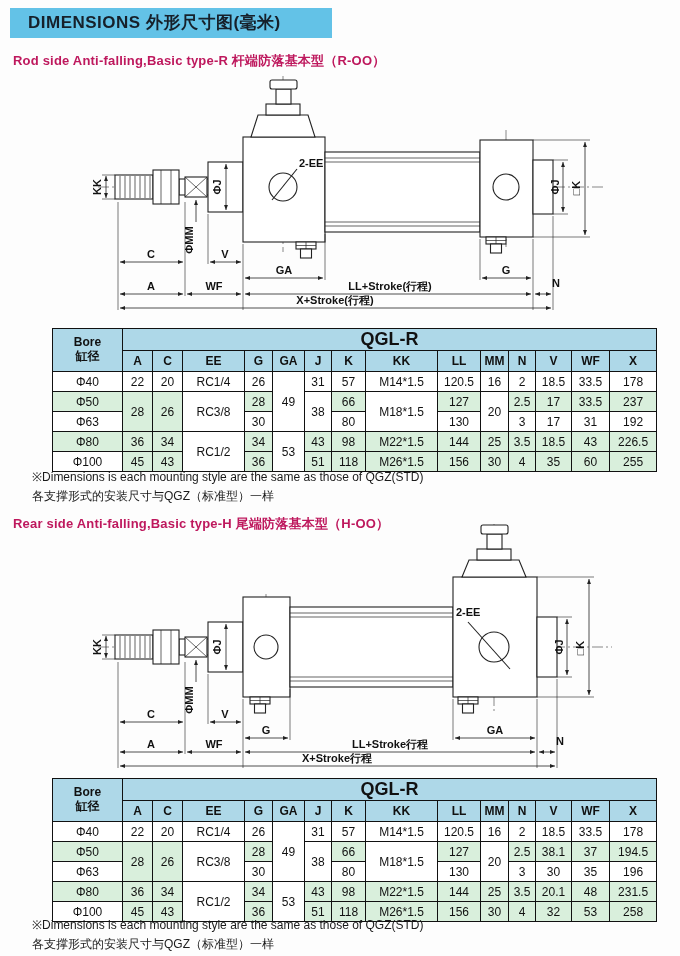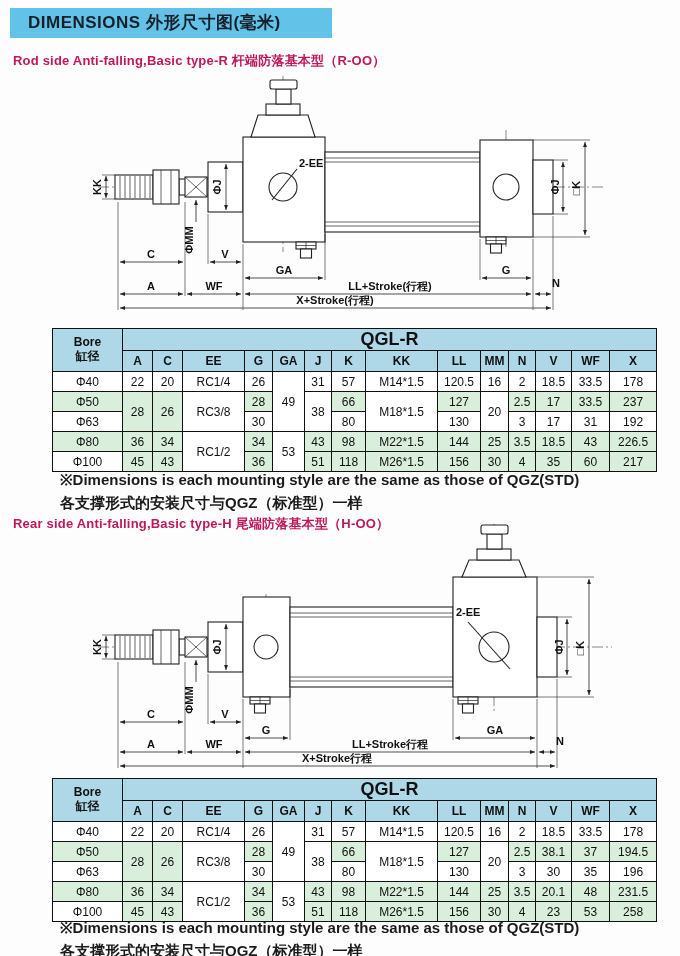--- a/index.html
+++ b/index.html
@@ -2,21 +2,21 @@
 <html><head>
 <meta charset="utf-8">
 <style>
   html,body{margin:0;padding:0}
   body{width:680px;height:956px;position:relative;background:#fdfdfd;font-family:"Liberation Sans",sans-serif;color:#111;overflow:hidden}
   .titlebar{position:absolute;left:10px;top:8px;width:322px;height:30px;background:#63c2e7;
     font-size:17px;font-weight:bold;color:#16202a;line-height:30px;padding-left:18px;letter-spacing:.5px;box-sizing:border-box}
   .subtitle{position:absolute;left:13px;font-size:13px;font-weight:bold;color:#be185d;letter-spacing:.2px}
   .sub1{top:52px}.sub2{top:515px}
   .draw{position:absolute;left:0}
-  .note{position:absolute;left:60px;font-size:15px;font-weight:700;color:#1b1b1b;line-height:1.55}
+  .note{position:absolute;left:32px;font-size:12px;font-weight:400;color:#1b1b1b;line-height:1.55}
   .note1{top:468px}.note2{top:916px}
   .tbl{position:absolute;left:52px}
   .tbl1{top:328px}.tbl2{top:778px}
   table{border-collapse:collapse;table-layout:fixed;width:604px;background:#fff}
   th,td{border:1px solid #111;text-align:center;vertical-align:middle;padding:0;overflow:hidden}
   thead th{background:#aed8e8;font-size:12px;font-weight:bold;height:20px}
   thead th.group{font-size:18px}
   thead th.bore{font-size:12px;line-height:1.15}
   tbody td{font-size:12px;height:19px;background:#fff}
   tbody td.g{background:#d9efdc}
@@ -229,21 +229,21 @@
           <td class="g">43</td>
           <td class="g">36</td>
           <td class="g">51</td>
           <td class="g">118</td>
           <td class="g">M26*1.5</td>
           <td class="g">156</td>
           <td class="g">30</td>
           <td class="g">4</td>
           <td class="g">35</td>
           <td class="g">60</td>
-          <td class="g">217</td>
+          <td class="g">255</td>
         </tr>
       </tbody>
     </table>
   </div>
 
 <div class="note note1">
   <div>※Dimensions is each mounting style are the same as those of QGZ(STD)</div>
   <div>各支撑形式的安装尺寸与QGZ（标准型）一样</div>
 </div>
 
@@ -440,21 +440,21 @@
           <td>Φ100</td>
           <td class="g">45</td>
           <td class="g">43</td>
           <td class="g">36</td>
           <td class="g">51</td>
           <td class="g">118</td>
           <td class="g">M26*1.5</td>
           <td class="g">156</td>
           <td class="g">30</td>
           <td class="g">4</td>
-          <td class="g">23</td>
+          <td class="g">32</td>
           <td class="g">53</td>
           <td class="g">258</td>
         </tr>
       </tbody>
     </table>
   </div>
 
 <div class="note note2">
   <div>※Dimensions is each mounting style are the same as those of QGZ(STD)</div>
   <div>各支撑形式的安装尺寸与QGZ（标准型）一样</div>

